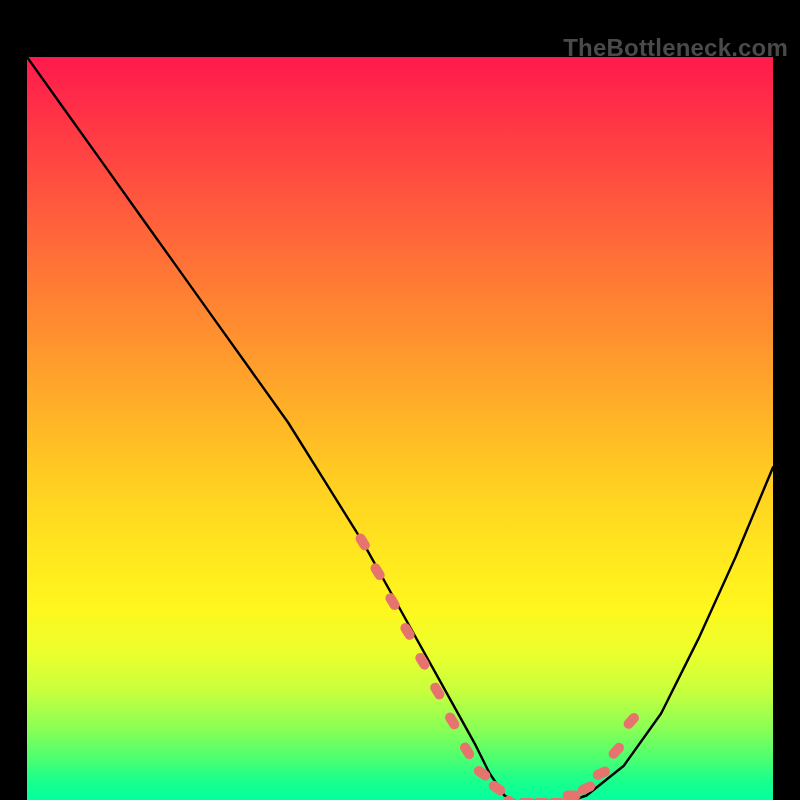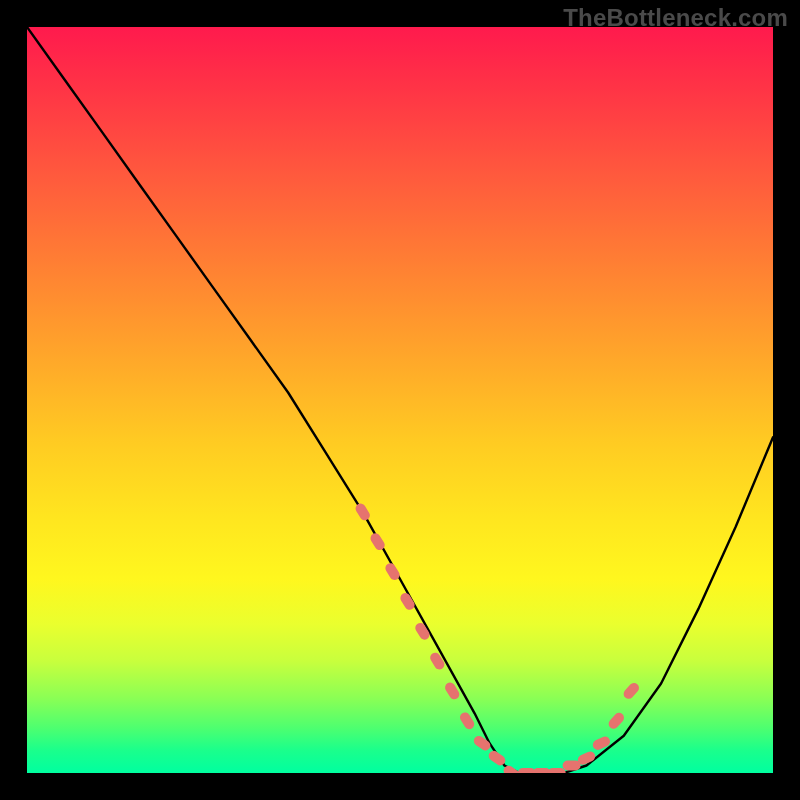--- a/index.html
+++ b/index.html
@@ -9,20 +9,21 @@
     height: 800px;
     background: #000;
     overflow: hidden;
     font-family: Arial, Helvetica, sans-serif;
   }
   .frame {
     position: relative;
     width: 800px;
     height: 580px;
     background: #000;
+    margin-top: 30px;
   }
   .plot-area {
     position: absolute;
     left: 27px;
     top: 27px;
     width: 746px;
     height: 746px;
     
     background: linear-gradient(
       to bottom,

